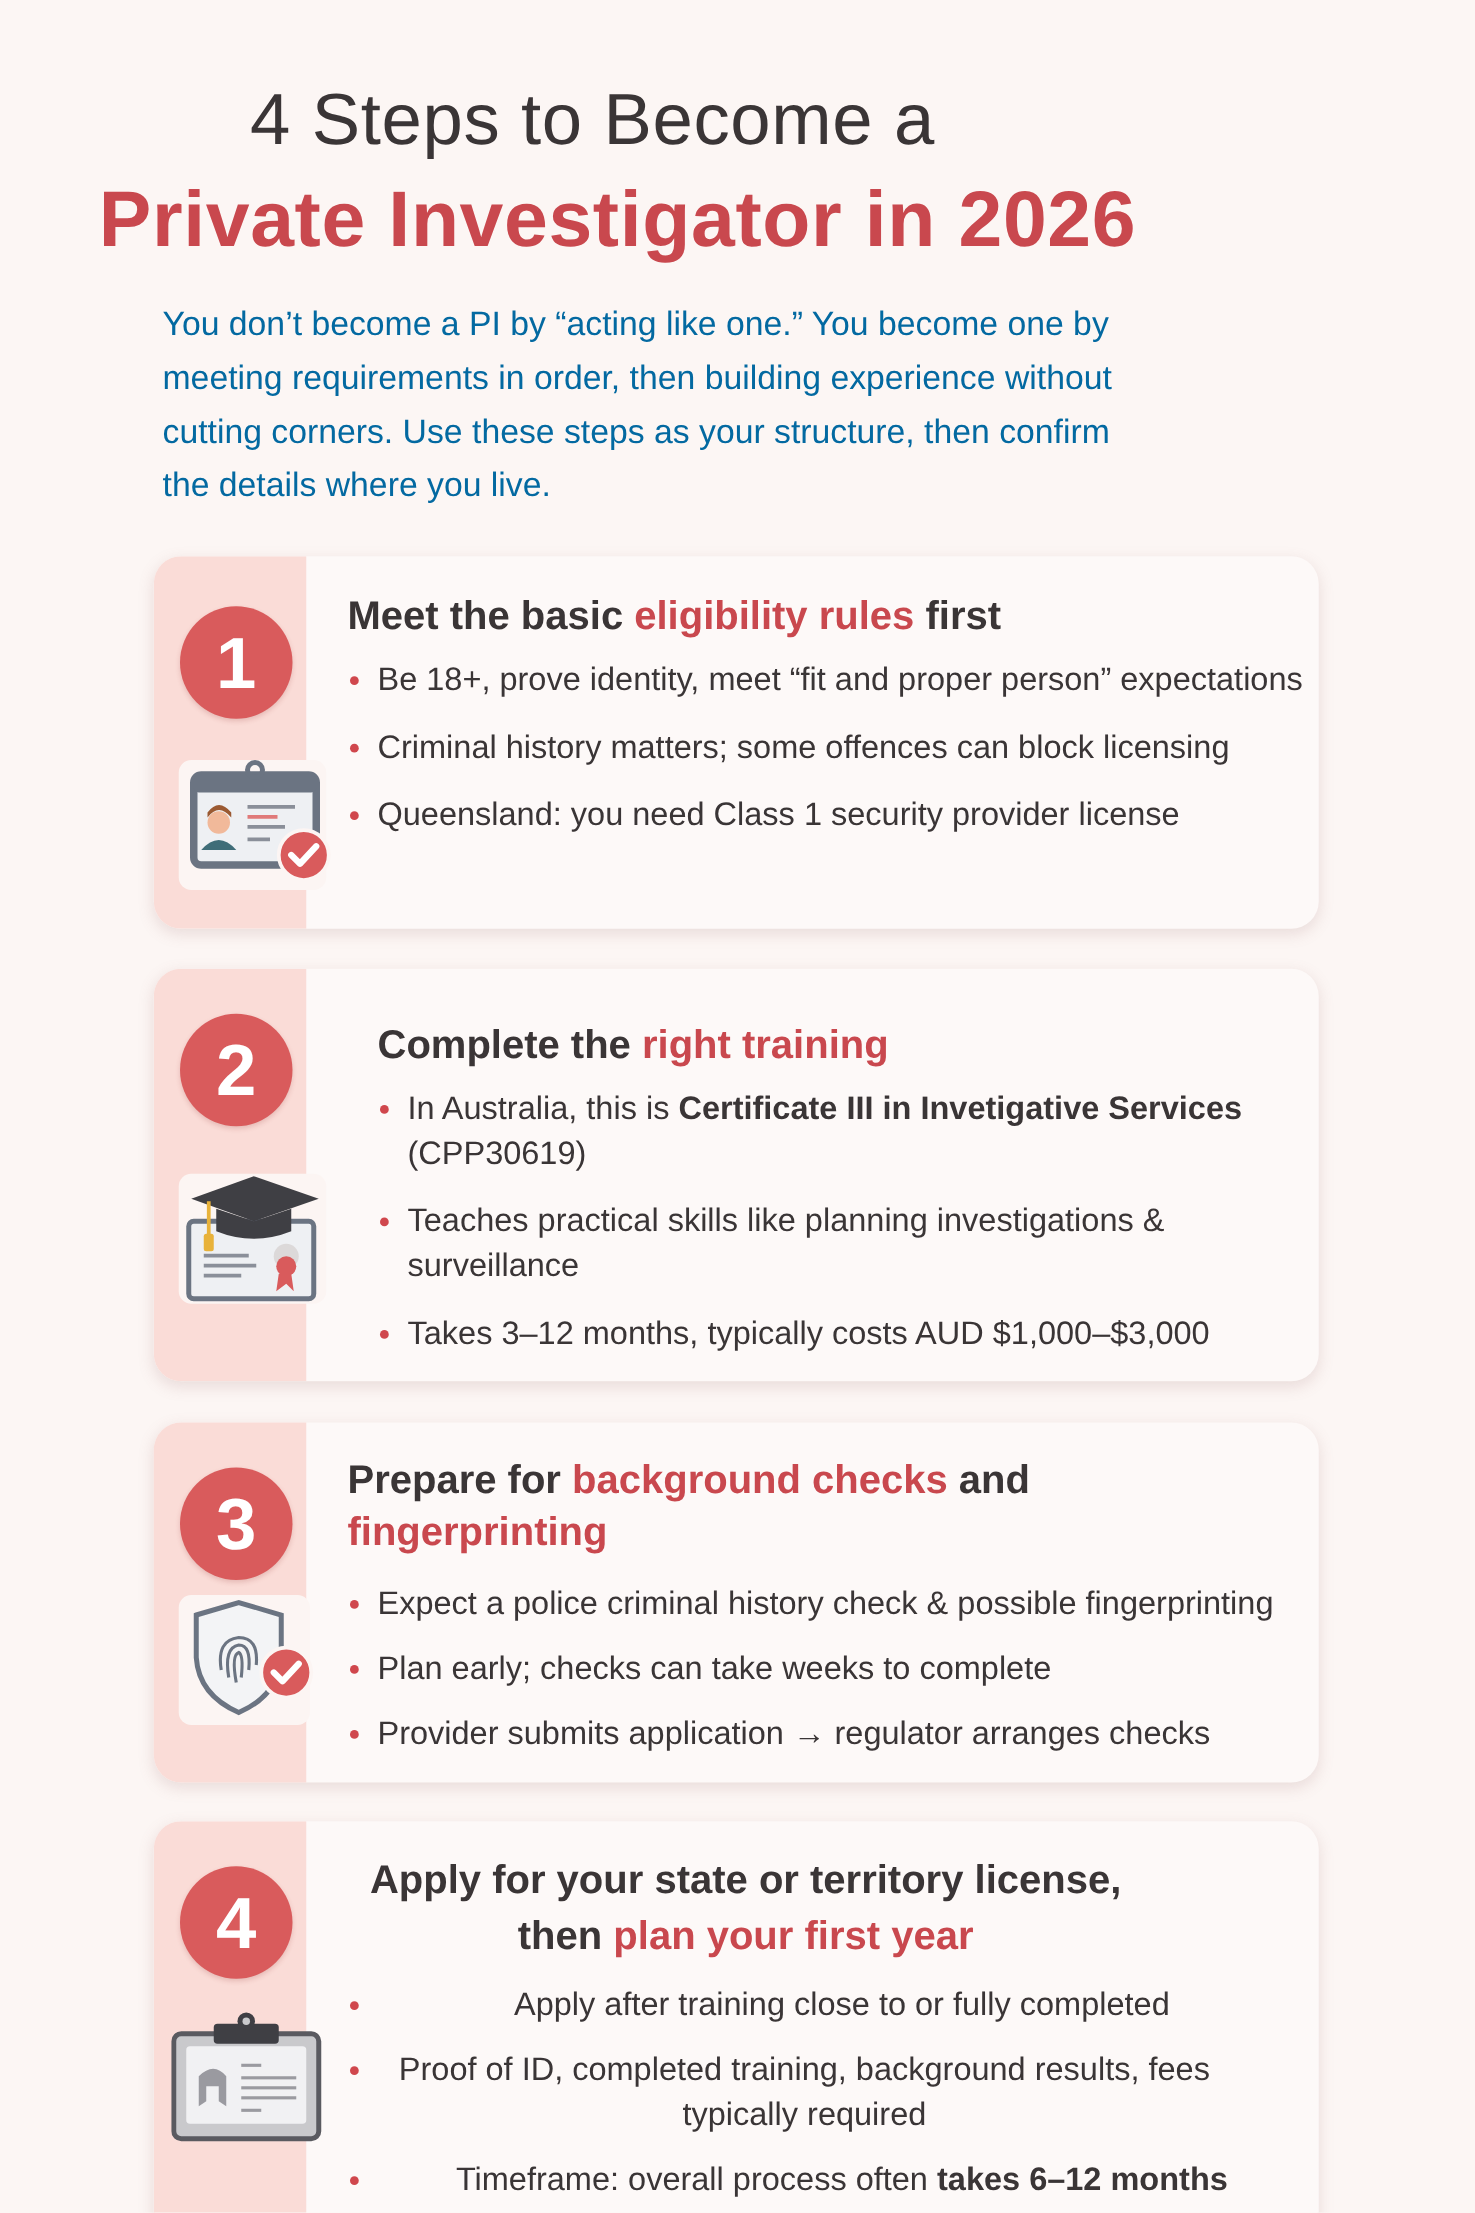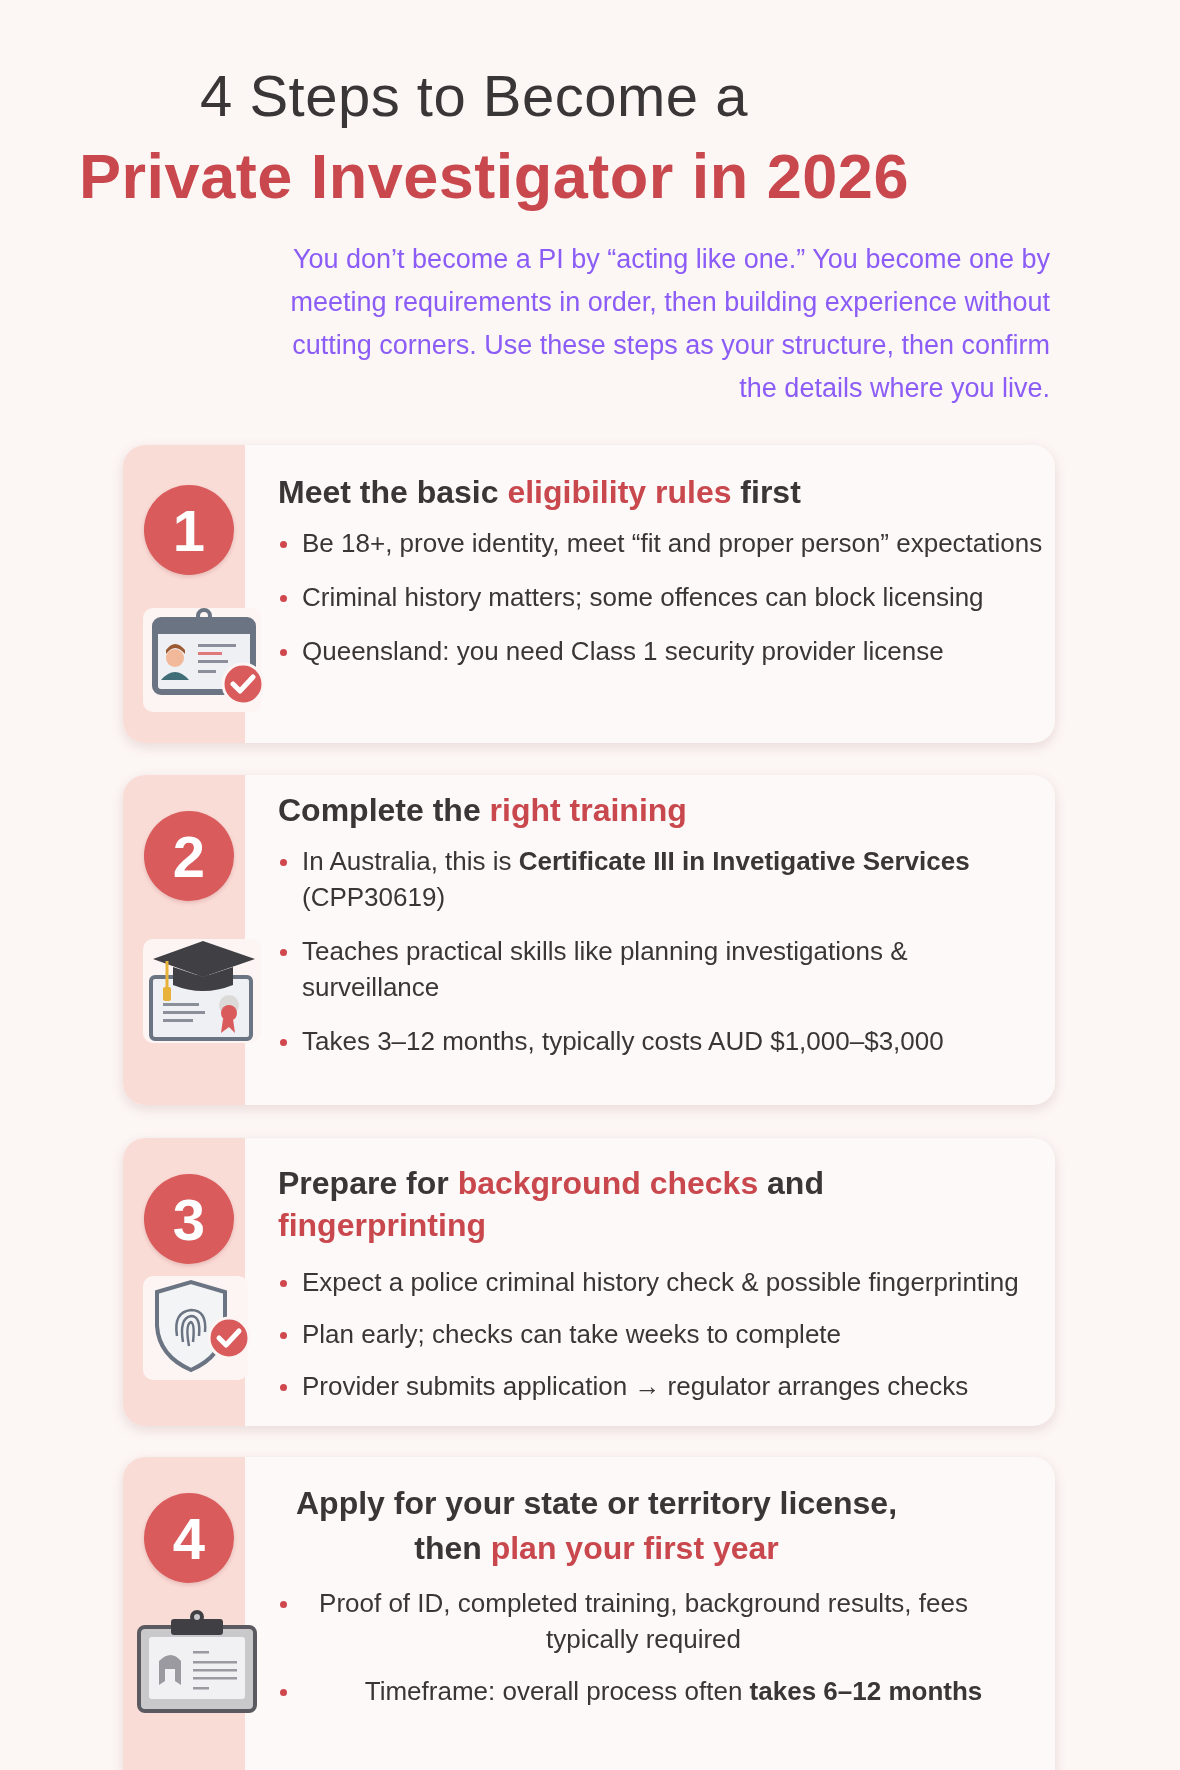--- a/index.html
+++ b/index.html
@@ -15,21 +15,21 @@
     text-align: center; font-size: 58px; font-weight: 400; color: #3a3536;
     letter-spacing: 0.5px;
   }
   .title-line2 {
     position: absolute; left: 0; top: 140px; width: 988px;
     text-align: center; font-size: 63px; font-weight: 700; color: #c9484e;
     letter-spacing: 0.5px;
   }
   .intro {
     position: absolute; left: 130px; top: 238px; width: 920px;
-    font-size: 27px; line-height: 43px; color: #8b5cf6; text-align: right;
+    font-size: 27px; line-height: 43px; color: #0369a1; text-align: left;
   }
   .intro span { display: block; }
 
   .card {
     position: absolute; left: 123px; width: 932px;
     background: #fdf9f8; border-radius: 22px;
     box-shadow: 0 4px 12px rgba(150, 100, 100, 0.18);
     overflow: hidden;
   }
   .card .rail {
@@ -120,21 +120,21 @@
       <rect x="20" y="80" width="30" height="3" fill="#8a8f99"></rect>
       <circle cx="86" cy="66" r="10" fill="#dcd9d9"></circle>
       <circle cx="86" cy="74" r="8" fill="#d95b5c"></circle>
       <path d="M80 80 L78 94 L86 88 L92 94 L90 80Z" fill="#d95b5c"></path>
       <path d="M10 20 L60 2 L112 20 L60 38Z" fill="#3f3f44"></path>
       <path d="M30 28 L30 46 Q60 58 90 46 L90 28 L60 38Z" fill="#3f3f44"></path>
       <path d="M24 22 L24 50" stroke="#e8b23a" stroke-width="3"></path>
       <rect x="20" y="48" width="8" height="14" rx="2" fill="#e8b23a"></rect>
     </svg>
   </div>
-  <div class="content" style="top:14px;">
+  <div class="content" style="top:39px;margin-left:24px;">
     <h2>
       <span>Complete the </span><span class="hl">right training</span>
     </h2>
     <ul style="margin-top:12px;">
       <li style="margin-bottom:18px;">
         <span>In Australia, this is </span><b>Certificate III in Invetigative Services</b><span> (CPP30619)</span>
       </li>
       <li style="margin-bottom:18px; padding-right:110px;">Teaches practical skills like planning investigations &amp; surveillance</li>
       <li>Takes 3–12 months, typically costs AUD $1,000–$3,000</li>
     </ul>
@@ -182,19 +182,20 @@
       <rect x="56" y="62" width="44" height="2.5" fill="#9a9aa0"></rect>
       <rect x="56" y="70" width="44" height="2.5" fill="#9a9aa0"></rect>
       <rect x="56" y="80" width="16" height="2.5" fill="#9a9aa0"></rect>
     </svg>
   </div>
   <div class="content" style="top:24px;text-align:center;">
     <h2 style="padding-right:130px; line-height:45px;">
       <span>Apply for your state or territory license, then </span><span class="hl">plan your first year</span>
     </h2>
     <ul style="margin-top:14px;">
+      <li style="margin-bottom:16px;">Apply after training close to or fully completed</li>
       <li style="margin-bottom:16px; padding-right:60px;">Proof of ID, completed training, background results, fees typically required</li>
       <li>
         <span>Timeframe: overall process often </span><b>takes 6–12 months</b>
       </li>
     </ul>
   </div>
 </div>
 
 </body></html>

